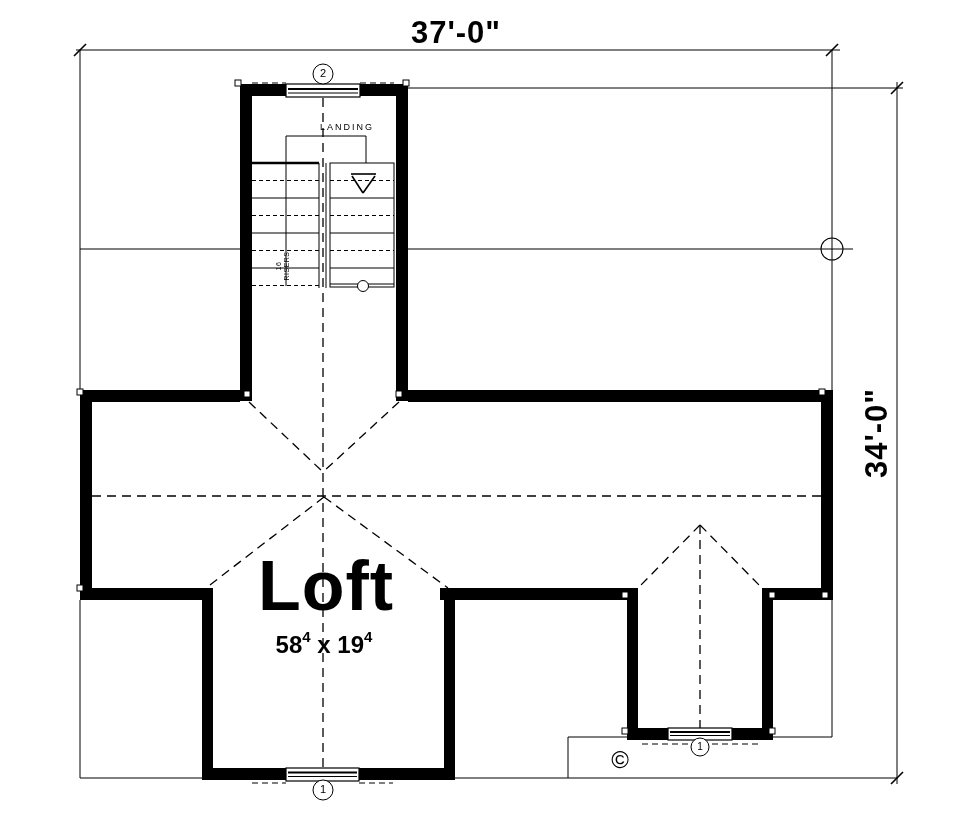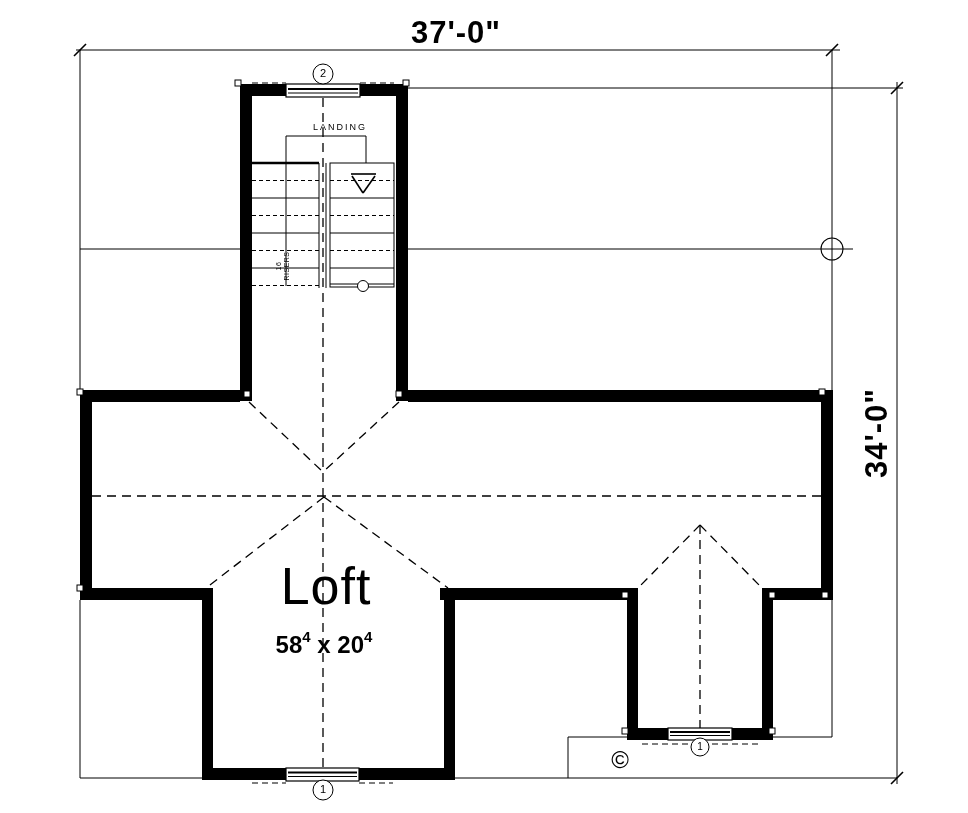--- a/index.html
+++ b/index.html
@@ -3,21 +3,21 @@
 <meta charset="utf-8">
 <style>
   html,body{margin:0;padding:0;background:#ffffff;}
   .plan{position:relative;width:968px;height:813px;background:#ffffff;overflow:hidden;
         font-family:"Liberation Sans", sans-serif;color:#000;}
   .plan svg{position:absolute;left:0;top:0;}
   .lbl{position:absolute;transform:translate(-50%,-50%);white-space:nowrap;color:#000;}
   .lbl.rot{transform:translate(-50%,-50%) rotate(-90deg);}
   .dim{font-size:31px;font-weight:bold;letter-spacing:1px;}
   .landing{font-size:9px;letter-spacing:2px;}
-  .room-name{font-size:52px;font-weight:normal;letter-spacing:1px;}
+  .room-name{font-size:70px;font-weight:bold;letter-spacing:1px;}
   .room-size{font-size:24px;font-weight:bold;}
   .room-size sup{font-size:15px;position:relative;top:-2px;}
   .riser-note{font-size:7px;line-height:8px;text-align:center;letter-spacing:0.5px;}
   .tag{position:absolute;transform:translate(-50%,-50%);width:19px;height:19px;border:1.2px solid #000;
        border-radius:50%;background:#fff;font-size:11px;line-height:17px;text-align:center;}
   .tag.small{width:17px;height:17px;font-size:10px;line-height:15px;}
   .copyright{font-size:24px;}
 </style>
 </head>
 <body>
@@ -163,33 +163,33 @@
       <rect x="769" y="592" width="6" height="6"></rect>
       <rect x="822" y="592" width="6" height="6"></rect>
       <rect x="622" y="728" width="6" height="6"></rect>
       <rect x="769" y="728" width="6" height="6"></rect>
     </g>
   </svg>
 
   <div class="lbl dim" style="left:456px;top:33px;">37'-0"</div>
   <div class="lbl rot dim" style="left:877px;top:433px;">34'-0"</div>
 
-  <div class="lbl landing" style="left:330px;top:127px;padding-left:20px;">LANDING</div>
+  <div class="lbl landing" style="left:337px;top:127px;padding-left:20px;">LANDING</div>
 
   <div class="lbl rot riser-note" style="left:283px;top:266px;">
     <div>16</div>
     <div>RISERS</div>
   </div>
 
   <div class="lbl room-name" style="left:326px;top:586px;">Loft</div>
 
   <div class="lbl room-size" style="left:324px;top:644px;">
     <span>58</span><sup>4</sup>
     <span>x</span>
-    <span>20</span><sup>4</sup>
+    <span>19</span><sup>4</sup>
   </div>
 
   <div class="tag" style="left:323px;top:74px;">2</div>
   <div class="tag" style="left:323px;top:790px;">1</div>
   <div class="tag small" style="left:700px;top:747px;">1</div>
 
   <div class="lbl copyright" style="left:620px;top:760px;">©</div>
 
 </div>
 

